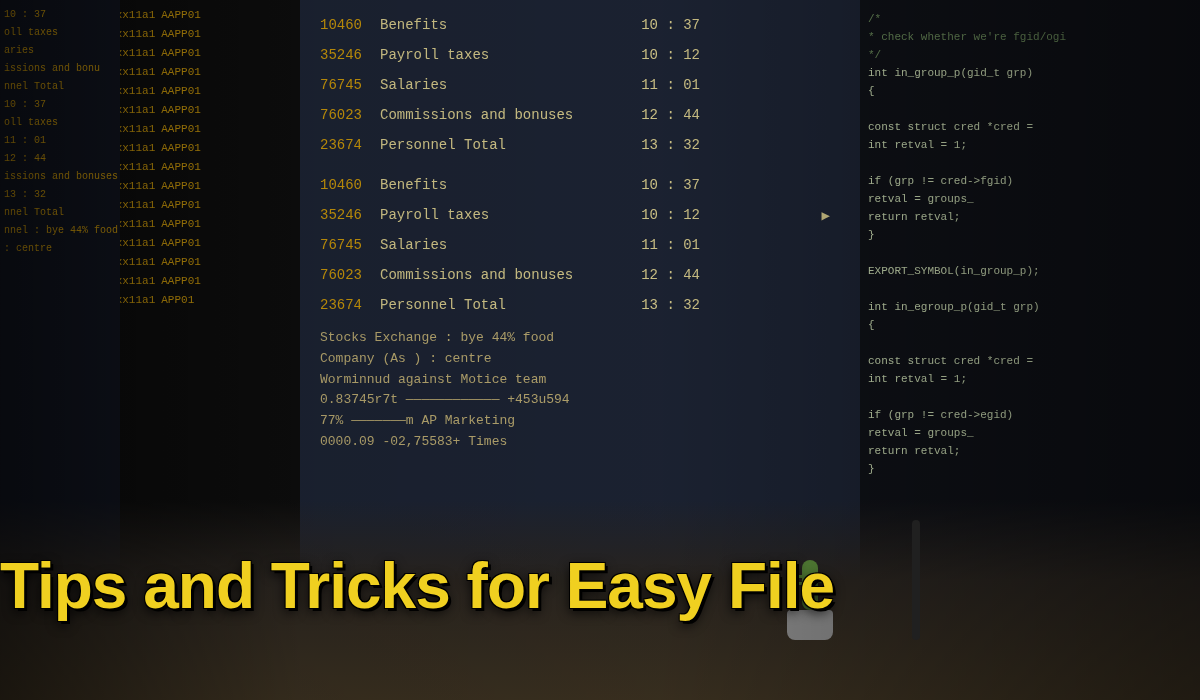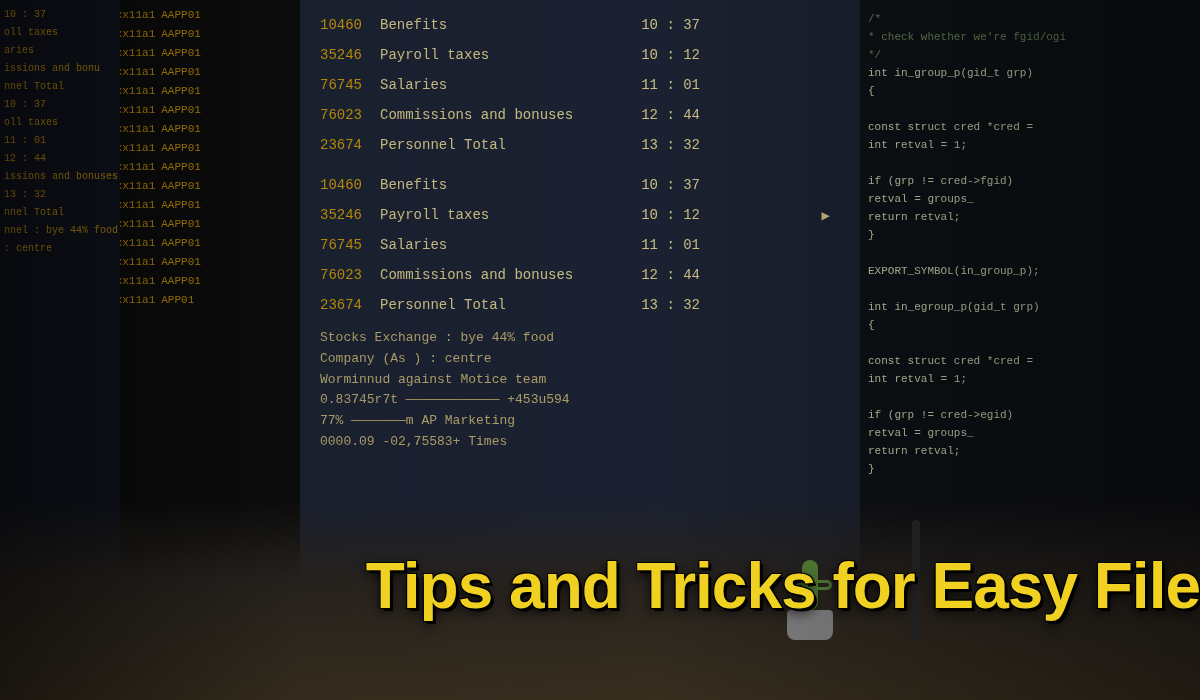--- a/index.html
+++ b/index.html
@@ -227,21 +227,21 @@
     }
 
     
     .title-overlay {
       position: absolute;
       bottom: 80px;
       left: 0;
       right: 0;
       display: flex;
       flex-direction: column;
-      align-items: flex-end;
+      align-items: flex-start;
       justify-content: center;
       pointer-events: none;
       margin-top: 48px;
     }
 
     .title-main {
       font-family: Arial Black, Arial, sans-serif;
       font-size: 64px;
       font-weight: 900;
       color: #f0d020;

